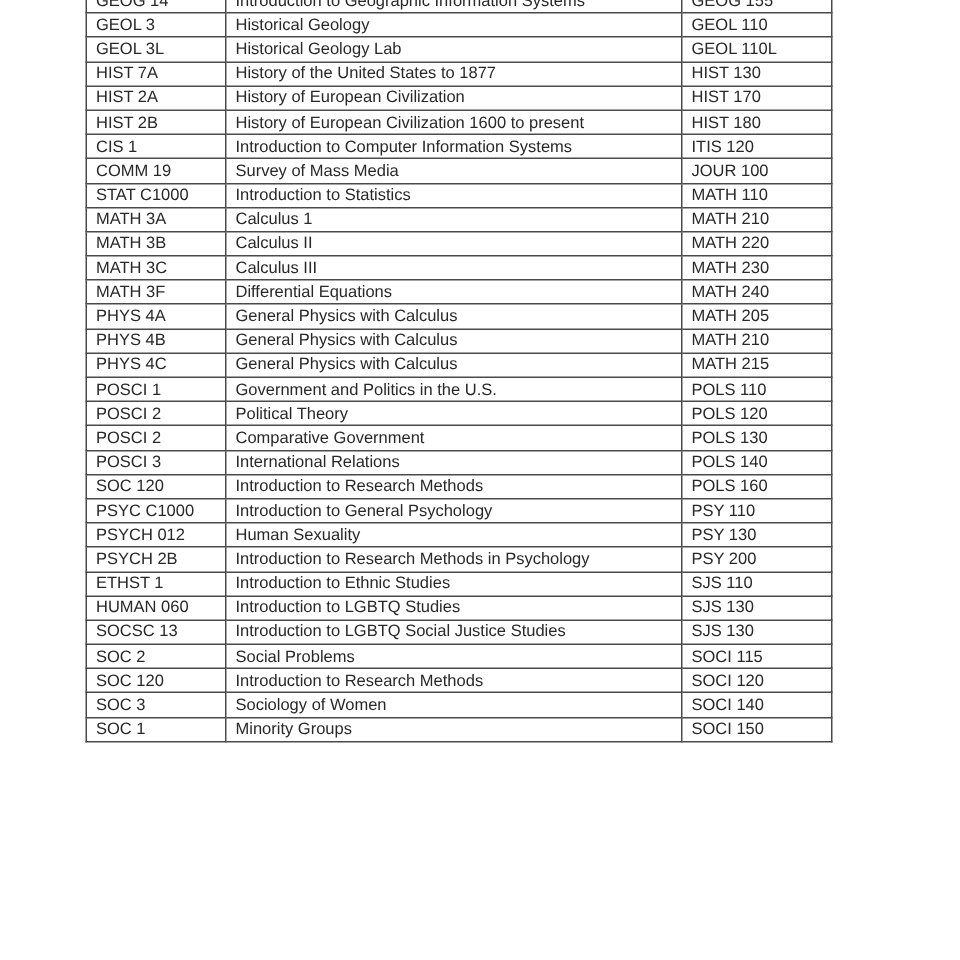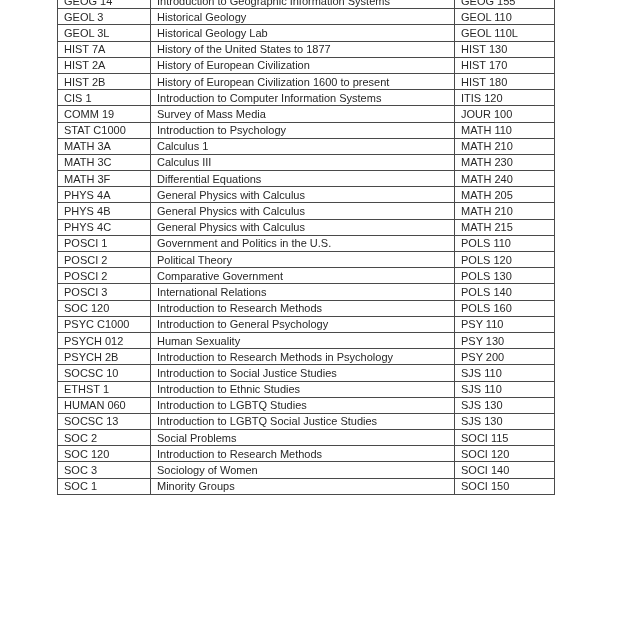--- a/index.html
+++ b/index.html
@@ -92,29 +92,34 @@
             <td>Introduction to Computer Information Systems</td>
             <td>ITIS 120</td>
           </tr>
           <tr>
             <td>COMM 19</td>
             <td>Survey of Mass Media</td>
             <td>JOUR 100</td>
           </tr>
           <tr>
             <td>STAT C1000</td>
-            <td>Introduction to Psychology</td>
+            <td>Introduction to Statistics</td>
             <td>MATH 110</td>
           </tr>
           <tr>
             <td>MATH 3A</td>
             <td>Calculus 1</td>
             <td>MATH 210</td>
           </tr>
           <tr>
+            <td>MATH 3B</td>
+            <td>Calculus II</td>
+            <td>MATH 220</td>
+          </tr>
+          <tr>
             <td>MATH 3C</td>
             <td>Calculus III</td>
             <td>MATH 230</td>
           </tr>
           <tr>
             <td>MATH 3F</td>
             <td>Differential Equations</td>
             <td>MATH 240</td>
           </tr>
           <tr>
@@ -164,25 +169,20 @@
           </tr>
           <tr>
             <td>PSYCH 012</td>
             <td>Human Sexuality</td>
             <td>PSY 130</td>
           </tr>
           <tr>
             <td>PSYCH 2B</td>
             <td>Introduction to Research Methods in Psychology</td>
             <td>PSY 200</td>
-          </tr>
-          <tr>
-            <td>SOCSC 10</td>
-            <td>Introduction to Social Justice Studies</td>
-            <td>SJS 110</td>
           </tr>
           <tr>
             <td>ETHST 1</td>
             <td>Introduction to Ethnic Studies</td>
             <td>SJS 110</td>
           </tr>
           <tr>
             <td>HUMAN 060</td>
             <td>Introduction to LGBTQ Studies</td>
             <td>SJS 130</td>

